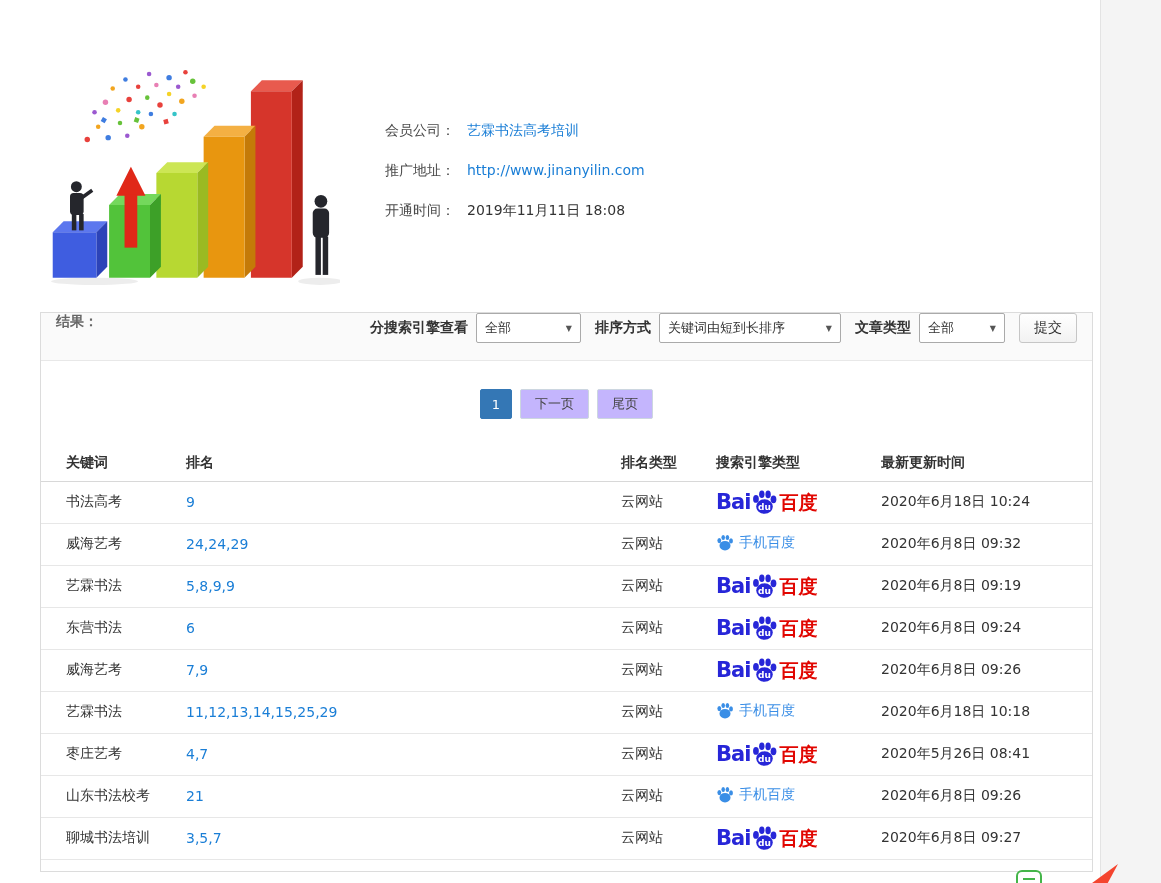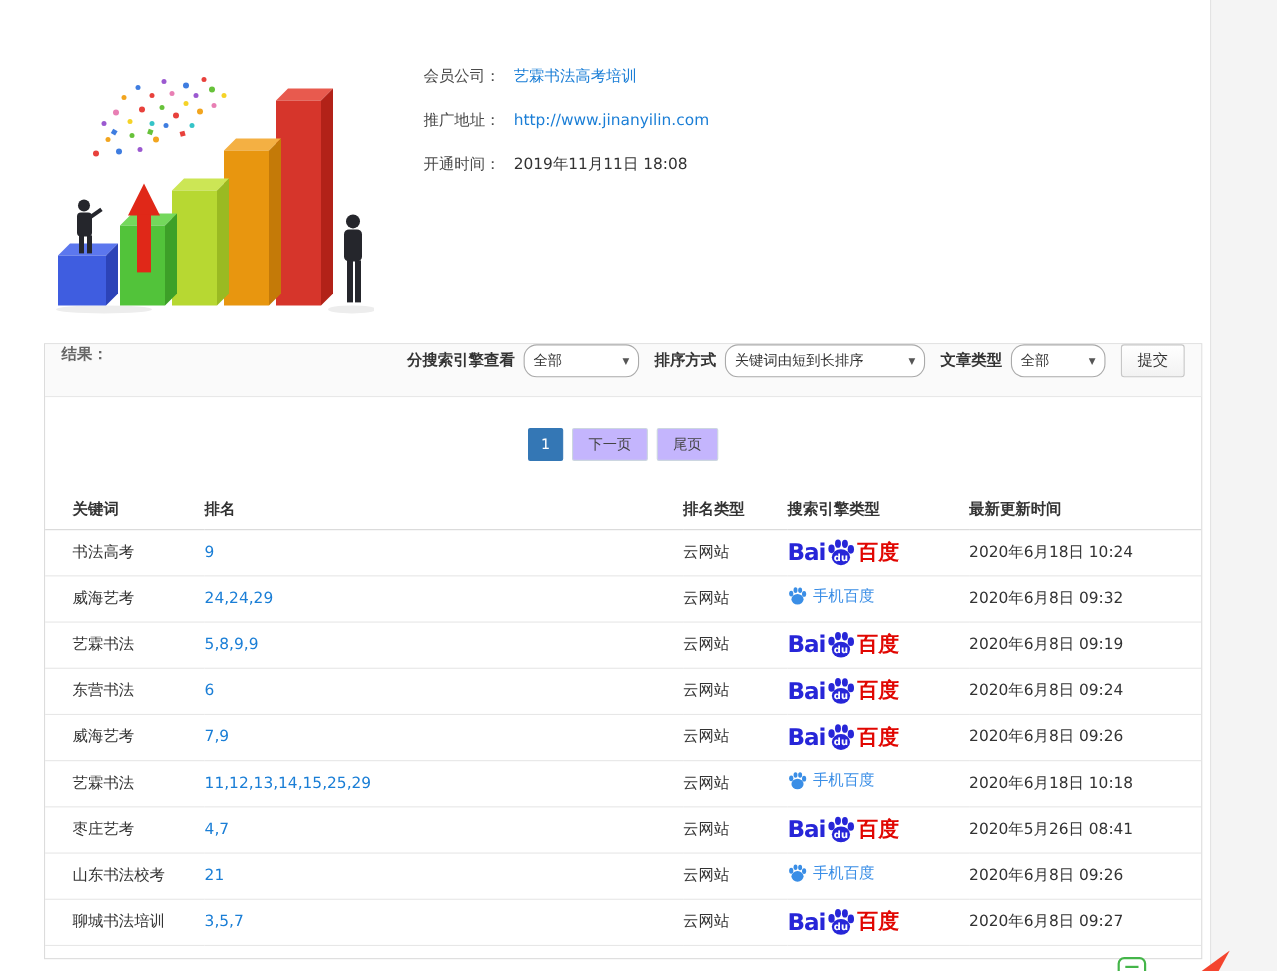--- a/index.html
+++ b/index.html
@@ -10,39 +10,39 @@
   .right-gutter { position:absolute; left:1100px; top:0; width:61px; height:883px;
                   background:#f4f4f4; border-left:1px solid #e3e3e3; }
 
   .main { position:absolute; left:40px; top:28px; width:1053px; }
 
   
   .topbar { height:37px; background:var(--topbar,#1787d9); color:#fff; font-size:14px;
             font-weight:bold; line-height:37px; padding-left:30px; letter-spacing:1px; }
 
   
-  .info { display:flex; padding-top:20px; }
+  .info { display:flex; padding-top:20px;align-items:center; }
   .illustration { width:300px; height:252px; flex:none; }
   .info-rows { padding-top:12px; }
   .info-row { display:flex; align-items:flex-start; height:40px; font-size:14px; }
   .info-label { width:115px; text-align:right; color:#4a4a4a; line-height:20px; }
   .info-value { margin-left:12px; line-height:20px; color:#333; }
   .info-value.link { color:var(--link,#1a7ed6); cursor:pointer; text-decoration:none; }
   .info-value.hot { color:var(--highlight,#ff5400); }
 
   
   .panel { margin-top:12px; border:1px solid #dcdcdc; background:#fff; min-height:560px; }
   .filterbar { height:48px; display:flex; align-items:flex-start; padding:0 15px;
                background:#fafafa; border-bottom:1px solid #e8e8e8; font-size:14px; }
   .result-label { font-weight:bold; color:#666; }
   .filter-controls { margin-left:auto; display:flex; align-items:center; }
   .flabel { font-weight:bold; color:#333; margin:0 8px 0 14px; white-space:nowrap; }
   .flabel:first-child { margin-left:0; }
   .select { display:inline-flex; align-items:center; justify-content:space-between;
-            height:30px; border:1px solid #aaaaaa; border-radius:12px; background:#fff;
+            height:30px; border:1px solid #aaaaaa; border-radius:2px; background:#fff;
             padding:0 8px; font-size:13px; color:#333; cursor:pointer; }
   .select .caret { font-size:8px; color:#555; margin-left:8px; }
   .sel-engine { width:105px; }
   .sel-sort   { width:182px; }
   .sel-type   { width:86px; }
   .submit-btn { margin-left:14px; height:30px; padding:0 14px; font-size:14px; color:#333;
                 background:linear-gradient(#ffffff,#f2f2f2); border:1px solid #c6c6c6;
                 border-radius:3px; cursor:pointer; }
 
   

